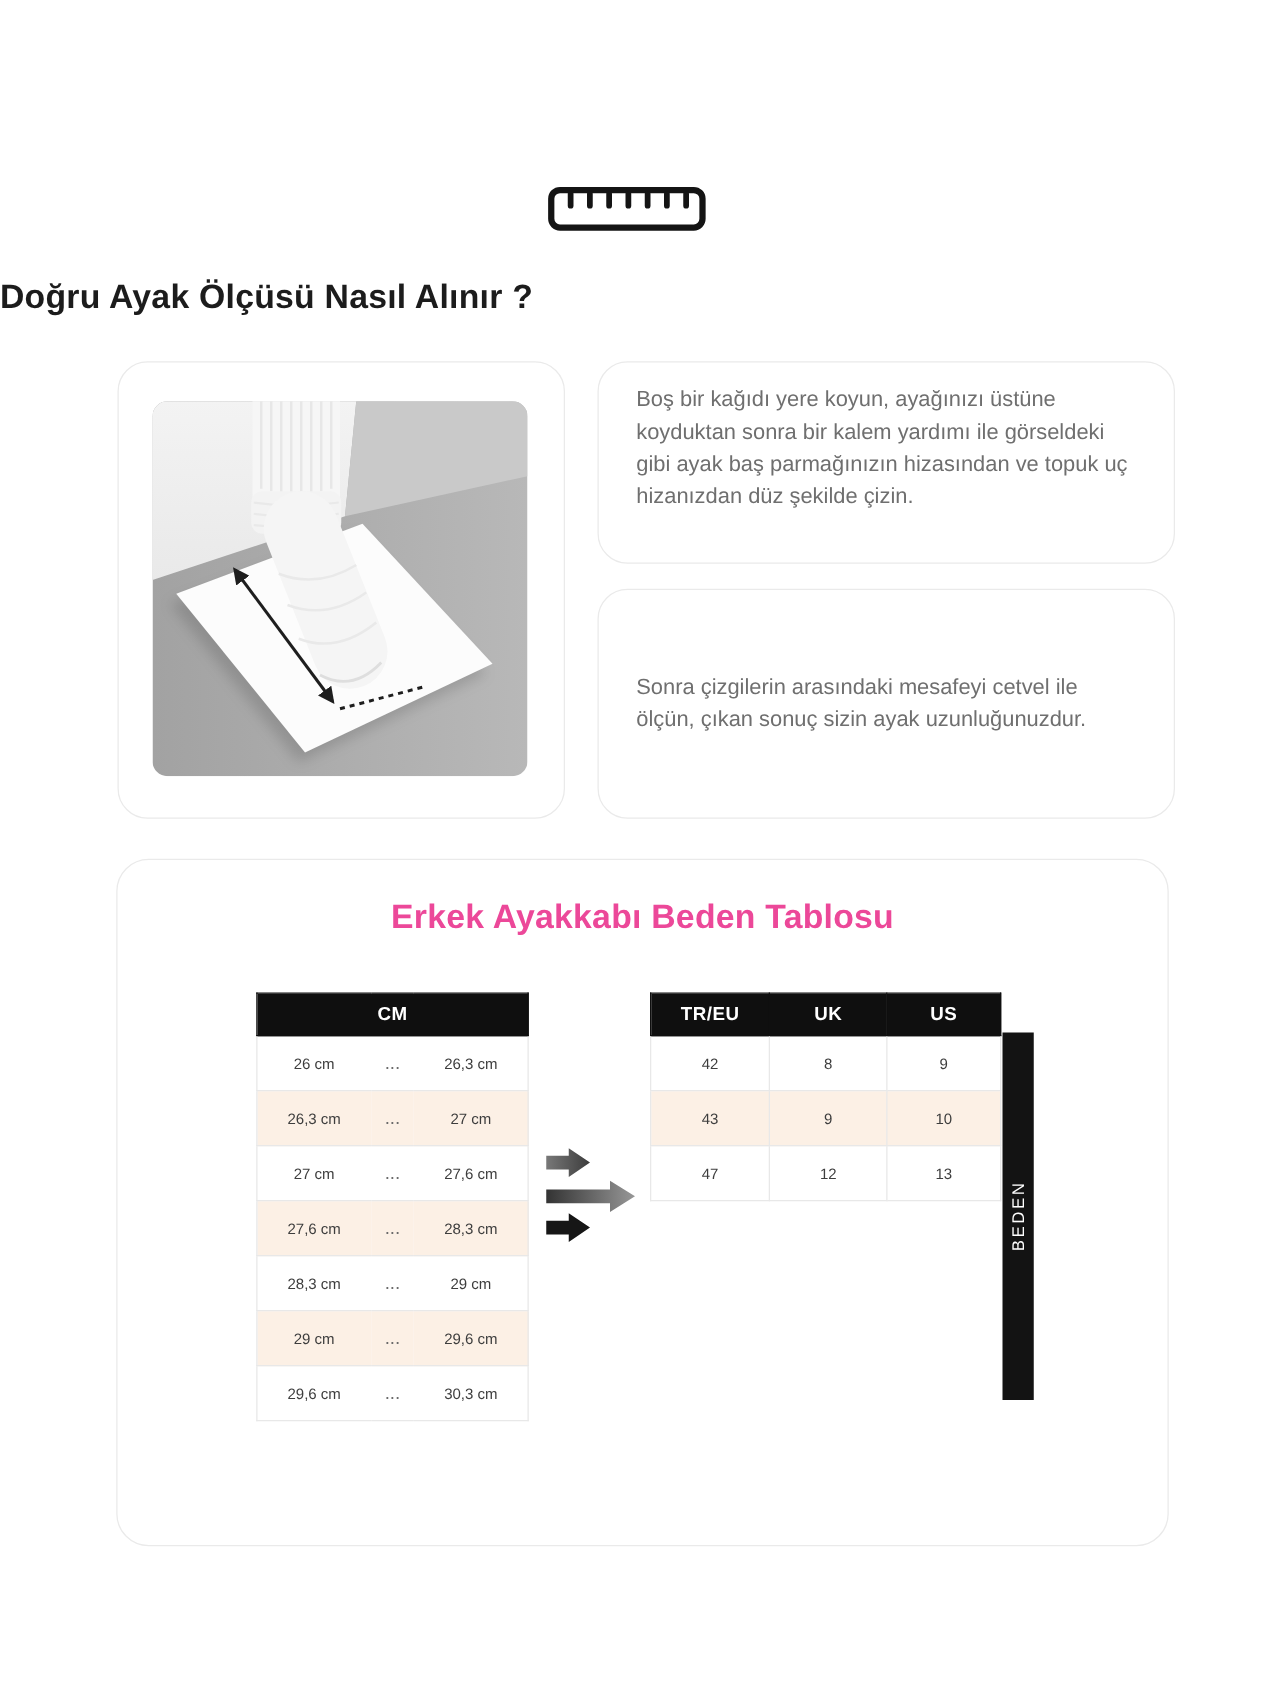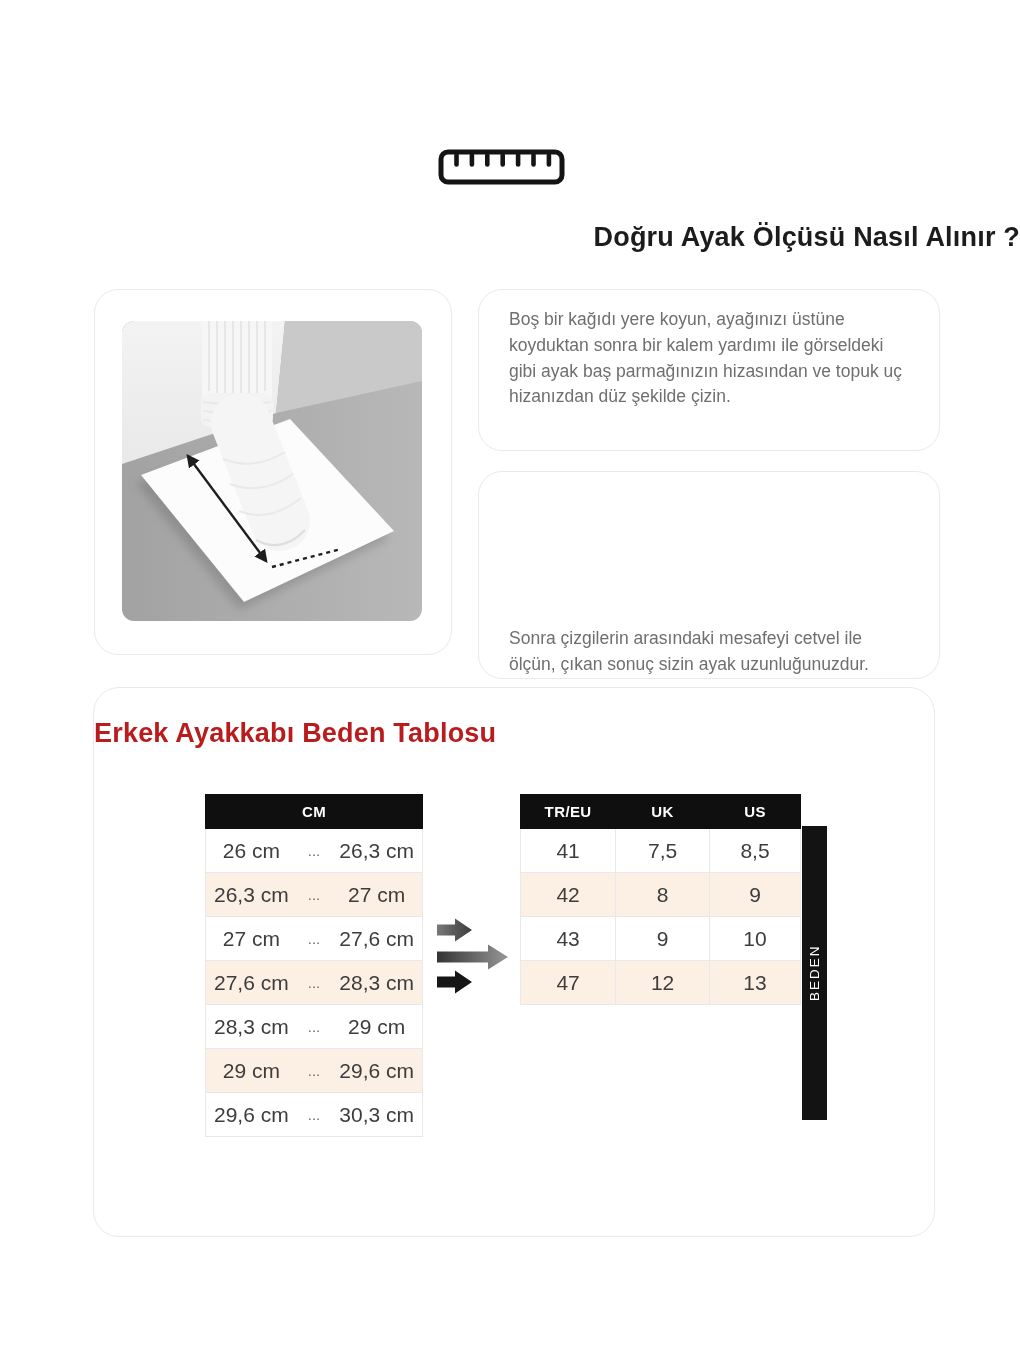--- a/index.html
+++ b/index.html
@@ -6,53 +6,53 @@
   body{
     width:1020px;height:1360px;background:#ffffff;position:relative;overflow:hidden;
     font-family:"Liberation Sans","DejaVu Sans",sans-serif;
     -webkit-font-smoothing:antialiased;
   }
   .abs{position:absolute;}
 
   
   .ruler-icon{left:438px;top:149px;width:127px;height:36px;}
   .measure-title{
-    left:0;top:221px;width:1020px;text-align:right;margin:0;
+    left:0;top:221px;width:1020px;text-align:left;margin:0;
     font-size:27px;font-weight:700;color:#1c1c1c;line-height:32px;letter-spacing:.2px;
   }
   .card{
     background:#ffffff;border:1.5px solid #eaeaea;border-radius:24px;box-sizing:border-box;
   }
   .photo-card{left:94px;top:289px;width:358px;height:366px;}
   .photo{
     position:absolute;left:27px;top:31px;width:300px;height:300px;
     border-radius:12px;overflow:hidden;display:block;
   }
   .info-card-1{left:478px;top:289px;width:462px;height:162px;}
-  .info-card-2{left:478px;top:471px;width:462px;height:208px;display:flex;align-items:flex-end;}
+  .info-card-2{left:478px;top:471px;width:462px;height:184px;display:flex;align-items:center;}
   .info-text{
     margin:0;padding:17px 30px 0 30px;
     font-size:17.5px;line-height:25.8px;color:#6f6f6f;
   }
   .info-card-2 .info-text{padding:0 30px;}
 
   
   .chart-card{left:93px;top:687px;width:842px;height:550px;border-radius:26px;}
   .chart-title{
-    position:absolute;left:0;top:29px;width:100%;margin:0;
-    font-size:27px;font-weight:700;color:#b91c1c;line-height:32px;letter-spacing:.2px;
+    position:absolute;left:0;top:29px;width:100%;text-align:center;margin:0;
+    font-size:27px;font-weight:700;color:#ec4899;line-height:32px;letter-spacing:.2px;
   }
   table{border-collapse:collapse;table-layout:fixed;background:#ffffff;}
   th{
     height:31px;background:#0f0f0f;color:#ffffff;border:1px solid #0f0f0f;
     font-size:15px;font-weight:600;letter-spacing:.4px;text-align:center;
   }
   td{
     height:41px;text-align:center;vertical-align:middle;
-    font-size:21px;color:#3d3d3d;
+    font-size:12px;color:#3d3d3d;
   }
   .cm-table{position:absolute;left:111px;top:106px;width:218px;}
   .cm-table tbody tr{border:1px solid #e8e8e8;}
   .cm-table tbody tr:nth-child(even){background:#fcf0e5;}
   .cm-table td.dots{color:#6a6a6a;font-size:15px;}
 
   .sizes-table{position:absolute;left:426px;top:106px;width:281px;}
   .sizes-table td{border:1px solid #e8e8e8;}
   .sizes-table tbody tr:nth-child(even){background:#fcf0e5;}
 
@@ -221,25 +221,20 @@
       </colgroup>
     <thead>
         <tr>
           <th>TR/EU</th>
           <th>UK</th>
           <th>US</th>
         </tr>
       </thead>
     <tbody>
         <tr>
-          <td>41</td>
-          <td>7,5</td>
-          <td>8,5</td>
-        </tr>
-        <tr>
           <td>42</td>
           <td>8</td>
           <td>9</td>
         </tr>
         <tr>
           <td>43</td>
           <td>9</td>
           <td>10</td>
         </tr>
         <tr>

